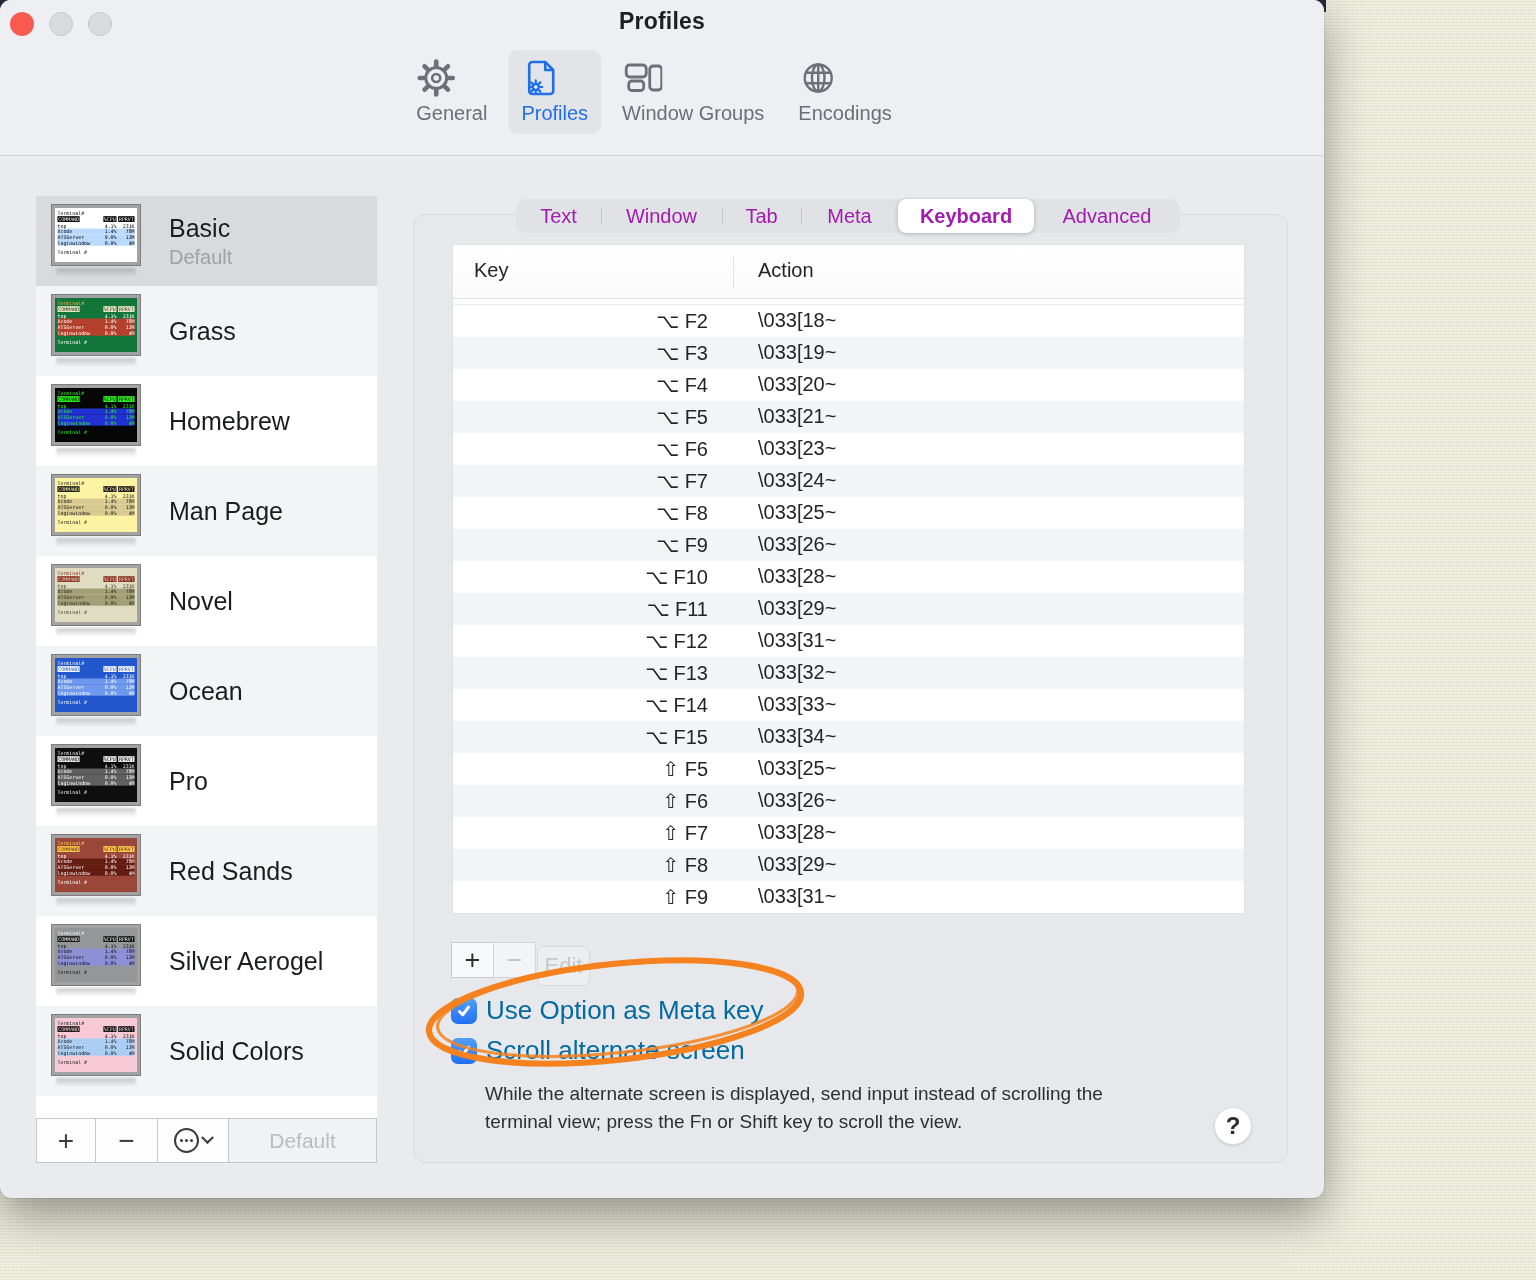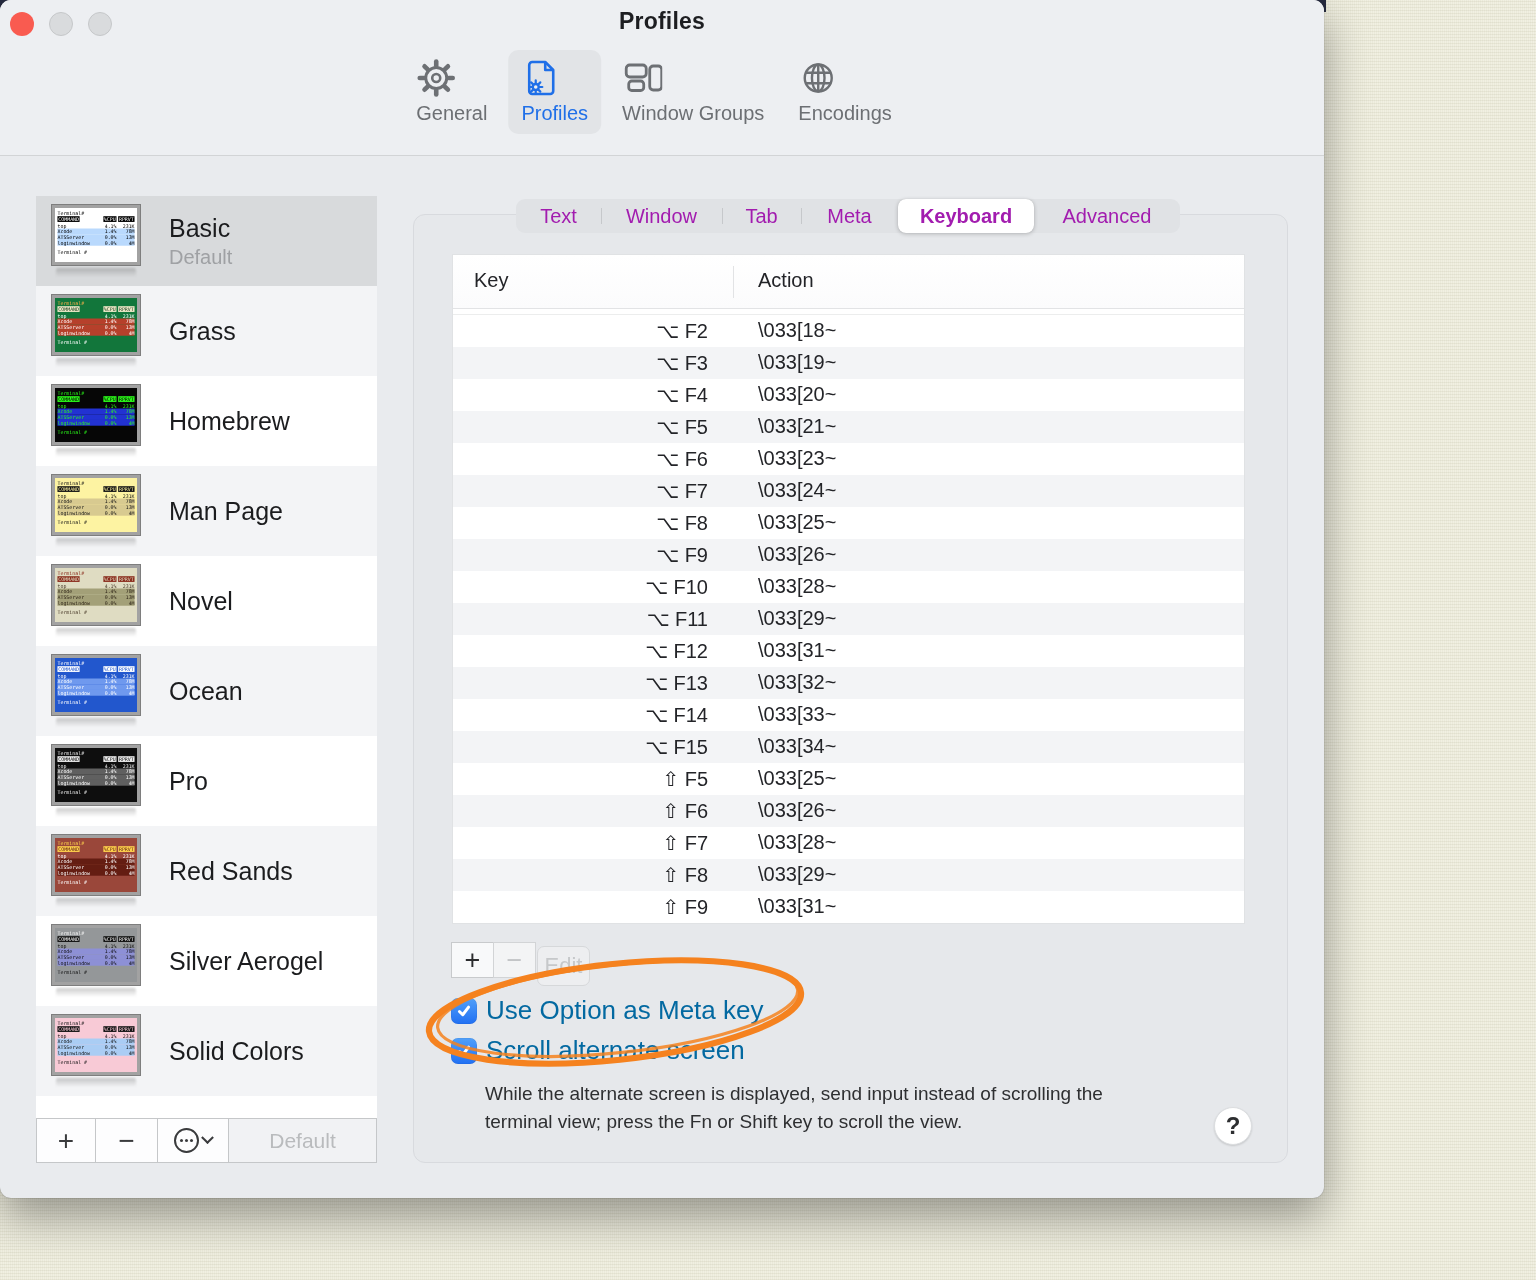--- a/index.html
+++ b/index.html
@@ -84,21 +84,21 @@
 
   .tabs { position:absolute; left:516px; top:199px; width:664px; height:34px;
     background:#e0e2e5; border-radius:9px; display:flex; align-items:stretch; }
   .seg { position:relative; display:flex; align-items:center; justify-content:center;
     font-size:20px; color:#a21caf; }
   .seg.divided::before { content:""; position:absolute; left:0; top:9px; bottom:9px;
     width:1px; background:#c6c8cb; }
   .seg.selected { background:#ffffff; border-radius:8px; font-weight:700;
     box-shadow:0 1px 4px rgba(0,0,0,.22), 0 0 1px rgba(0,0,0,.15); }
 
-  .ktable { position:absolute; left:452px; top:254px; width:793px;
+  .ktable { position:absolute; left:452px; top:244px; width:793px;
     background:#0c4a6e; border:1px solid #e0e2e4; }
   .kt-header { position:relative; height:54px; background:linear-gradient(180deg,#ffffff,#fbfbfc);
     border-bottom:1px solid #e2e3e5; }
   .kt-header .h-key { position:absolute; left:21px; top:14px; font-size:20px; color:#232428; }
   .kt-header .h-action { position:absolute; left:305px; top:14px; font-size:20px; color:#232428; }
   .kt-header .h-div { position:absolute; left:280px; top:11px; width:1px; height:32px; background:#e2e3e5; }
   .kt-sliver { height:6px; background:#fff; border-bottom:1px solid #eceded; }
   .kt-row { position:relative; height:32px; background:#fff; font-size:20px; color:#232428; }
   .kt-row.alt { background:#f3f4f6; }
   .kt-key { position:absolute; left:0; top:4px; width:255px; text-align:right; }

